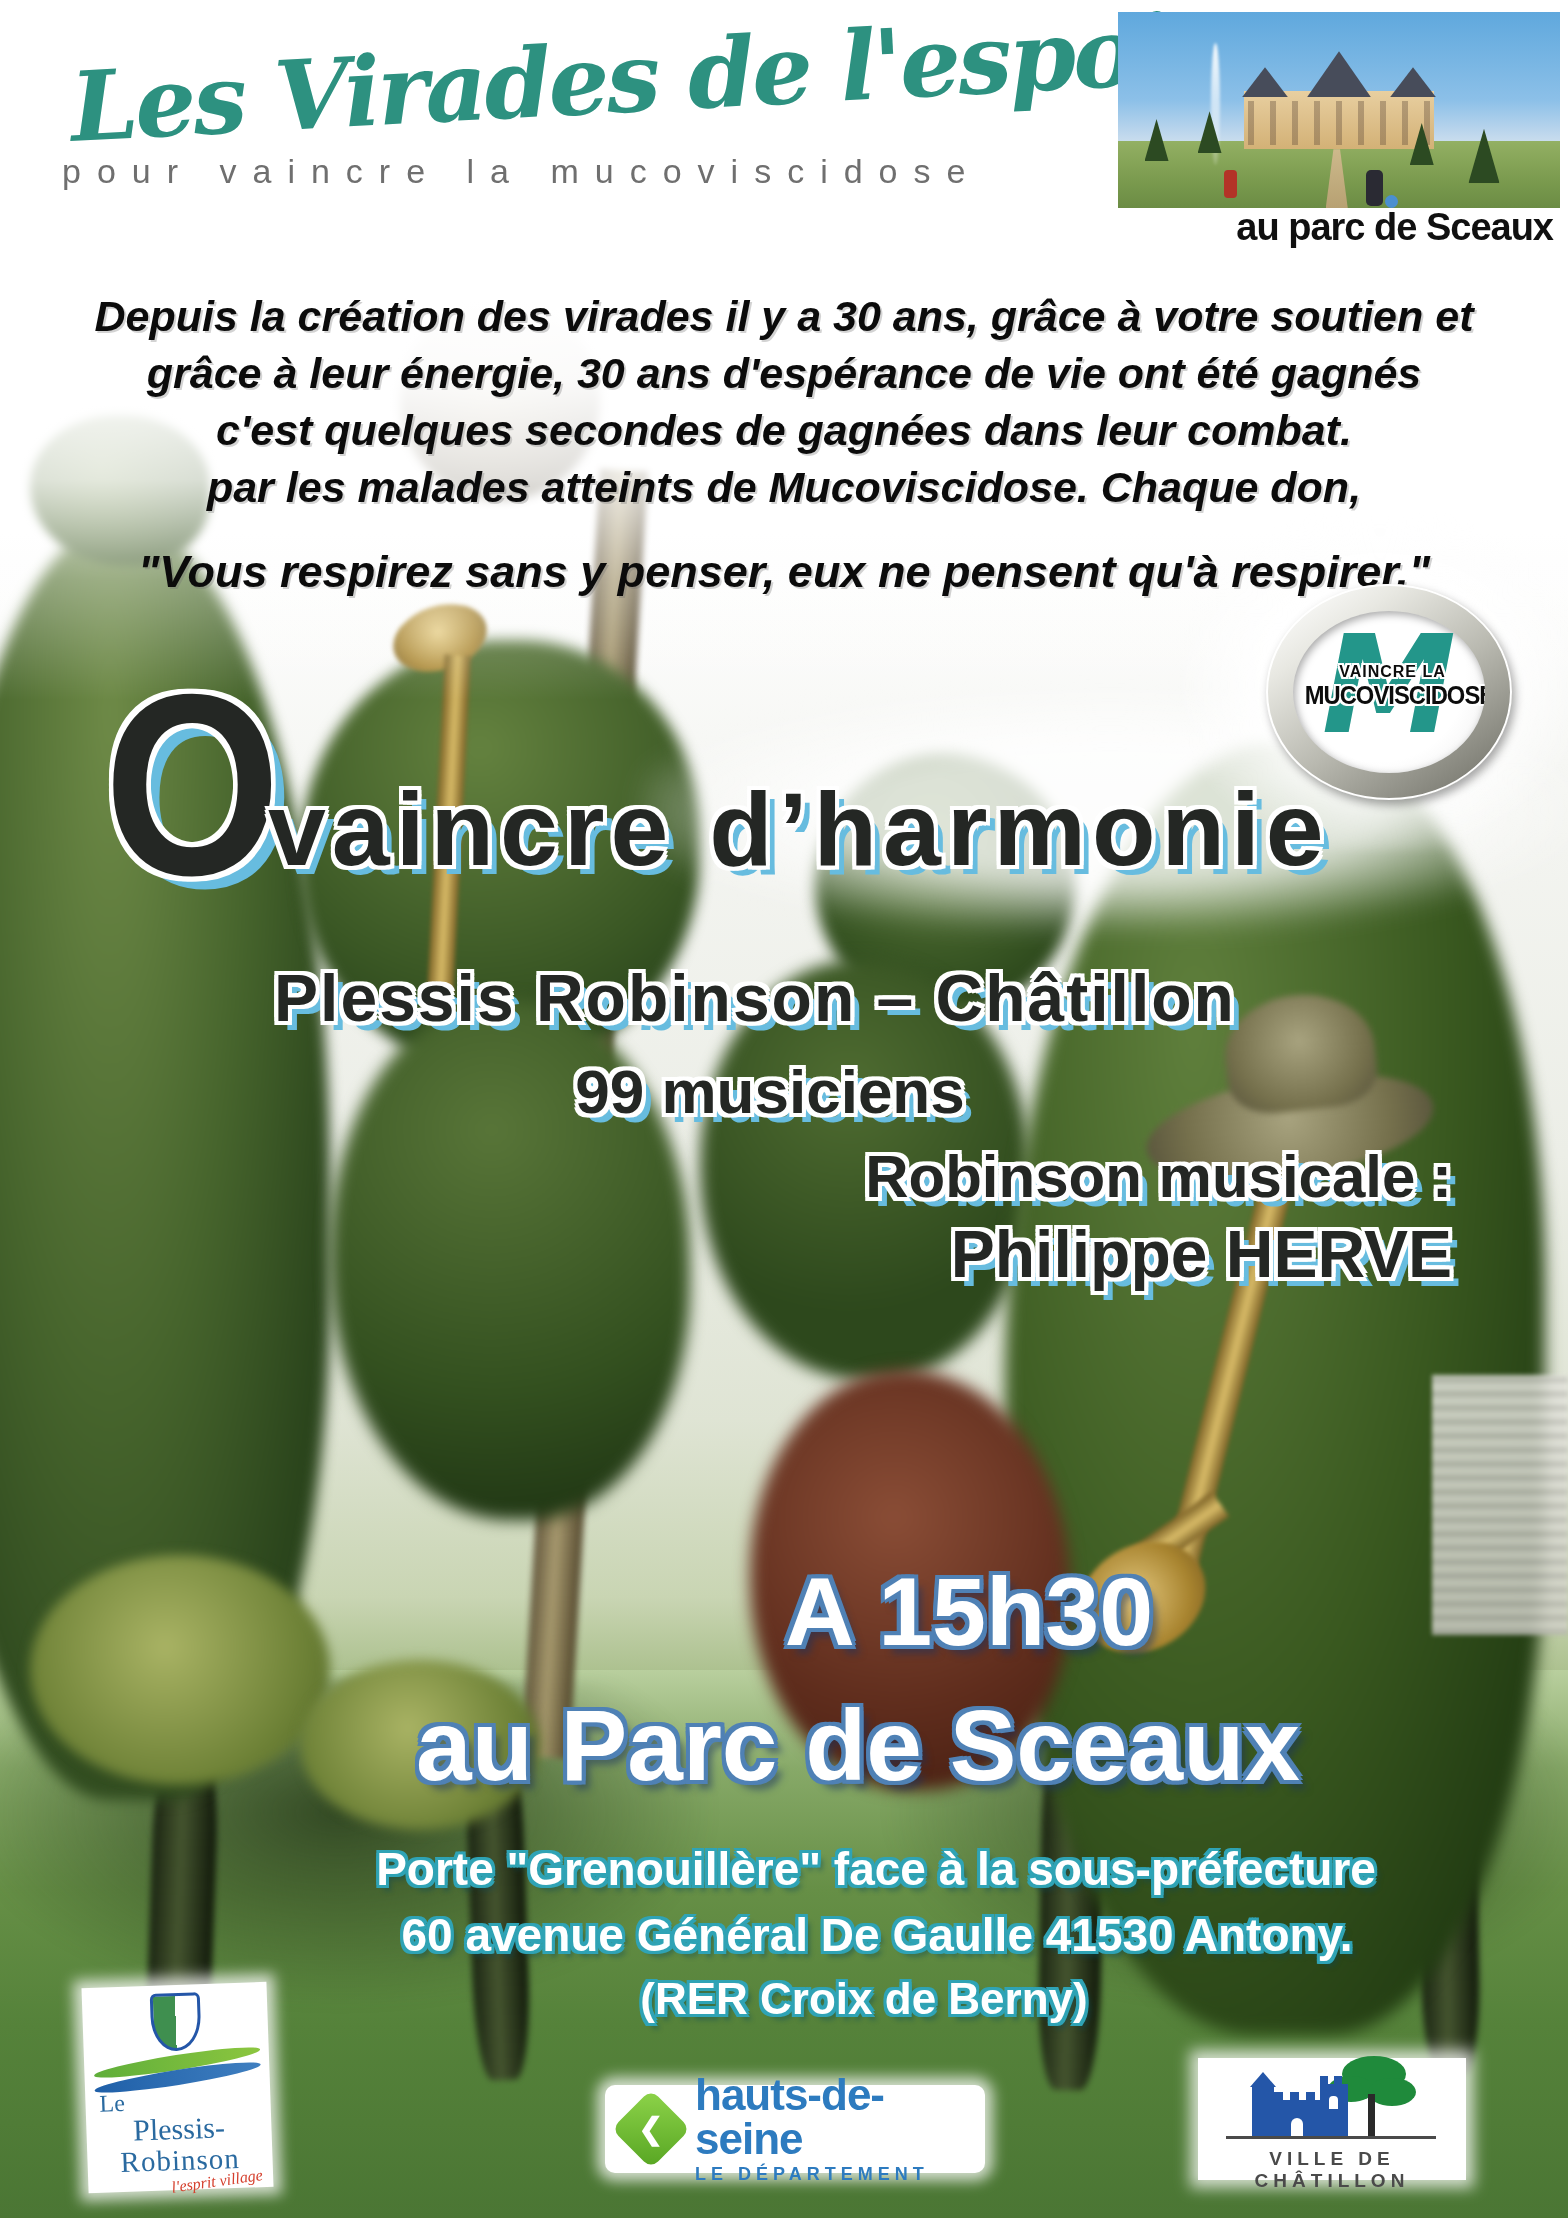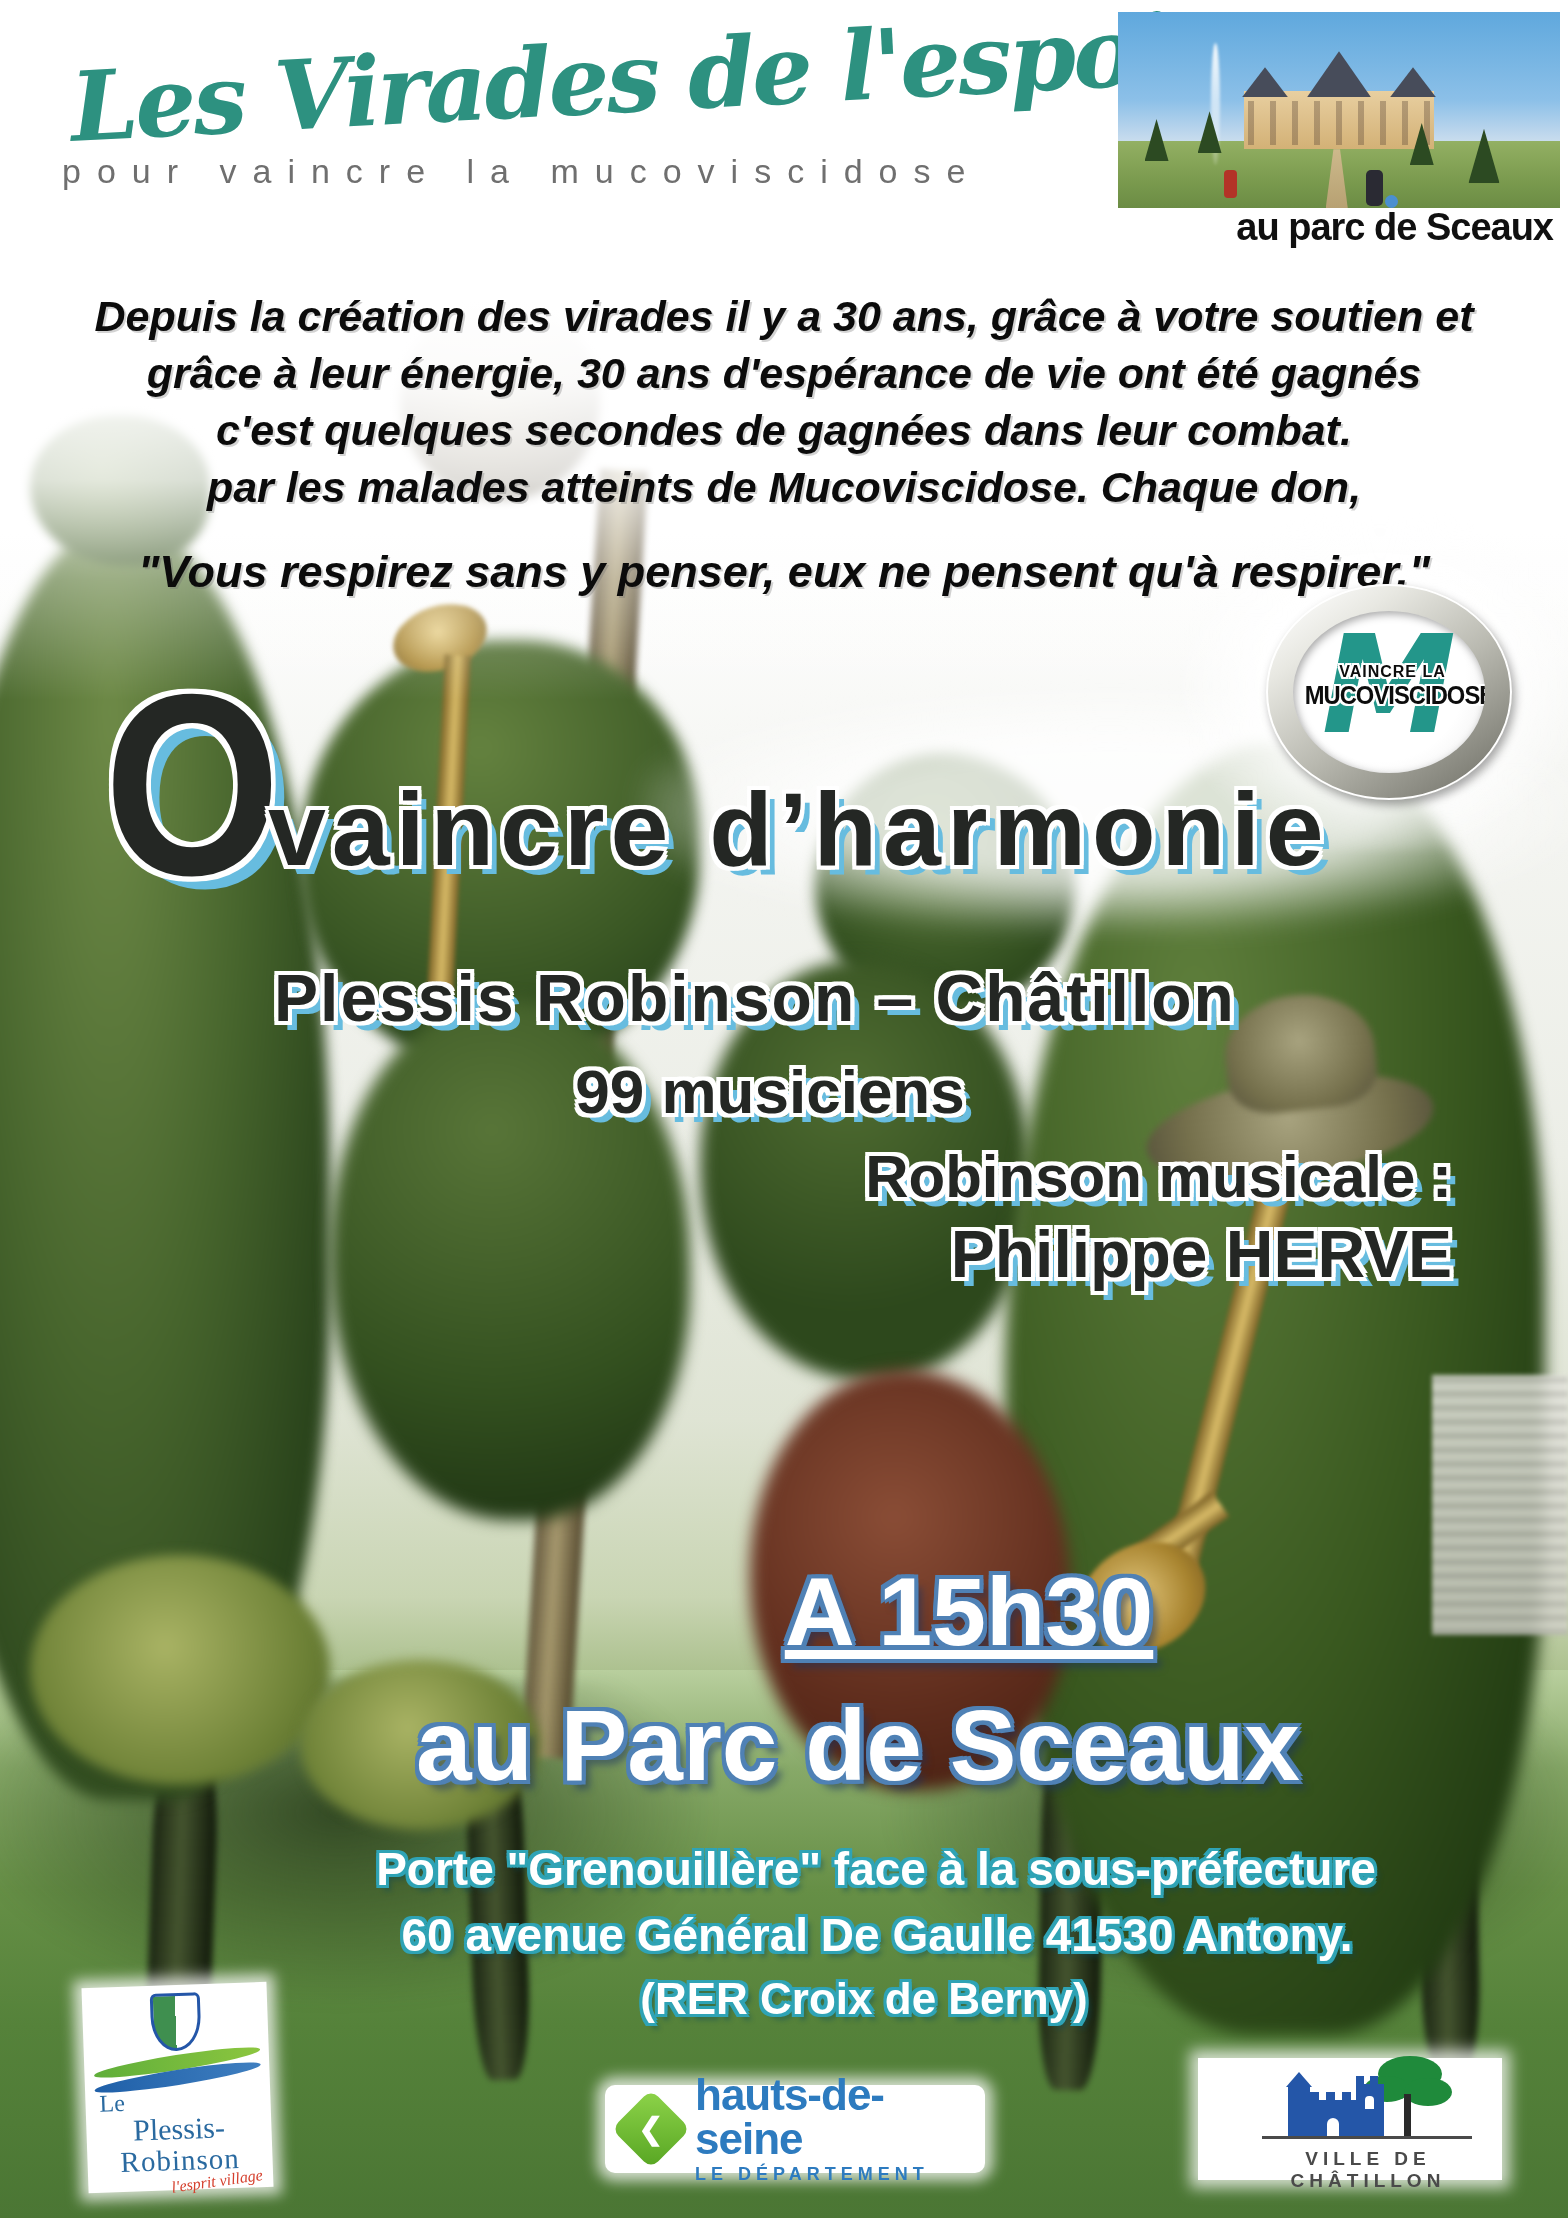--- a/index.html
+++ b/index.html
@@ -153,21 +153,21 @@
   #musicians{left:0; top:1056px; width:1540px; text-align:center; font-size:62px;}
   #directionLabel{right:116px; top:1142px; font-size:60px; text-align:right;}
   #director{right:116px; top:1216px; font-size:66px; text-align:right;}
 
   
   .blue-out{position:absolute; color:#fff; font-weight:bold; z-index:4; white-space:pre;
     text-shadow:-4px -4px 0 #4f81b5,4px -4px 0 #4f81b5,-4px 4px 0 #4f81b5,4px 4px 0 #4f81b5,
                 -4px 0 0 #4f81b5,4px 0 0 #4f81b5,0 -4px 0 #4f81b5,0 4px 0 #4f81b5,
                 8px 9px 7px rgba(25,50,95,.5);}
   #date{left:0; top:1388px; width:100%; text-align:center; font-size:97px; letter-spacing:2px;}
-  #time{left:50%; top:1556px; transform:translateX(calc(-50% + 185px)); font-size:97px;text-decoration:underline;}
+  #time{left:50%; top:1556px; transform:translateX(calc(-50% + 185px)); font-size:97px;}
   #venue{left:50%; top:1688px; transform:translateX(calc(-50% + 74px)); font-size:100px;}
 
   
   .teal-out{position:absolute; color:#fff; font-weight:bold; z-index:4; white-space:nowrap;
     text-shadow:-3px -3px 0 #2fa3b5,3px -3px 0 #2fa3b5,-3px 3px 0 #2fa3b5,3px 3px 0 #2fa3b5,
                 -3px 0 0 #2fa3b5,3px 0 0 #2fa3b5,0 -3px 0 #2fa3b5,0 3px 0 #2fa3b5,
                 5px 6px 5px rgba(10,70,85,.45);}
   #addr1{left:50%; top:1842px; transform:translateX(calc(-50% + 92px)); font-size:46px;}
   #addr2{left:50%; top:1908px; transform:translateX(calc(-50% + 93px)); font-size:46px;}
   #addr3{left:50%; top:1974px; transform:translateX(calc(-50% + 80px)); font-size:44px;}
@@ -192,21 +192,21 @@
     text-align:right; margin:2px 10px 0 0;}
   #hdsCard{left:605px; top:2085px; width:380px; height:88px; border-radius:10px;
     display:flex; align-items:center; gap:16px; padding:0;}
   .hds-diamond{width:56px; height:56px; margin-left:18px; flex:0 0 auto;
     transform:rotate(45deg); border-radius:10px;
     background:linear-gradient(135deg,#8ed44a,#57a522);
     display:flex; align-items:center; justify-content:center;}
   .hds-chev{transform:rotate(-45deg); color:#fff; font-weight:bold; font-size:30px; line-height:1;}
   .hds-name{font-size:44px; font-weight:bold; color:#2d7bbf; letter-spacing:-1px; line-height:1;}
   .hds-dept{font-size:18px; font-weight:bold; color:#2d7bbf; letter-spacing:5px; margin-top:3px;}
-  #chatCard{left:1198px; top:2058px; width:268px; height:122px; text-align:center;padding-left:36px;}
+  #chatCard{left:1198px; top:2058px; width:268px; height:122px; text-align:center;}
   .ch-art{position:relative; width:180px; height:76px; margin:4px auto 0;}
   .ch-fol1{position:absolute; left:100px; top:-6px; width:64px; height:36px; background:#1f8a3b; border-radius:50%;}
   .ch-fol2{position:absolute; left:86px; top:14px; width:46px; height:26px; background:#1f8a3b; border-radius:50%;}
   .ch-fol3{position:absolute; left:126px; top:16px; width:48px; height:28px; background:#1f8a3b; border-radius:50%;}
   .ch-trunk{position:absolute; left:126px; top:32px; width:7px; height:42px; background:#2a2a2a;}
   .ch-tower-l{position:absolute; left:10px; top:24px; width:22px; height:50px; background:#2456a8;}
   .ch-roof-l{position:absolute; left:8px; top:10px; width:0; height:0;
     border-left:13px solid transparent; border-right:13px solid transparent; border-bottom:15px solid #2456a8;}
   .ch-wall{position:absolute; left:32px; top:38px; width:46px; height:36px; background:#2456a8;}
   .ch-teeth-w{position:absolute; left:32px; top:30px; width:46px; height:9px;

